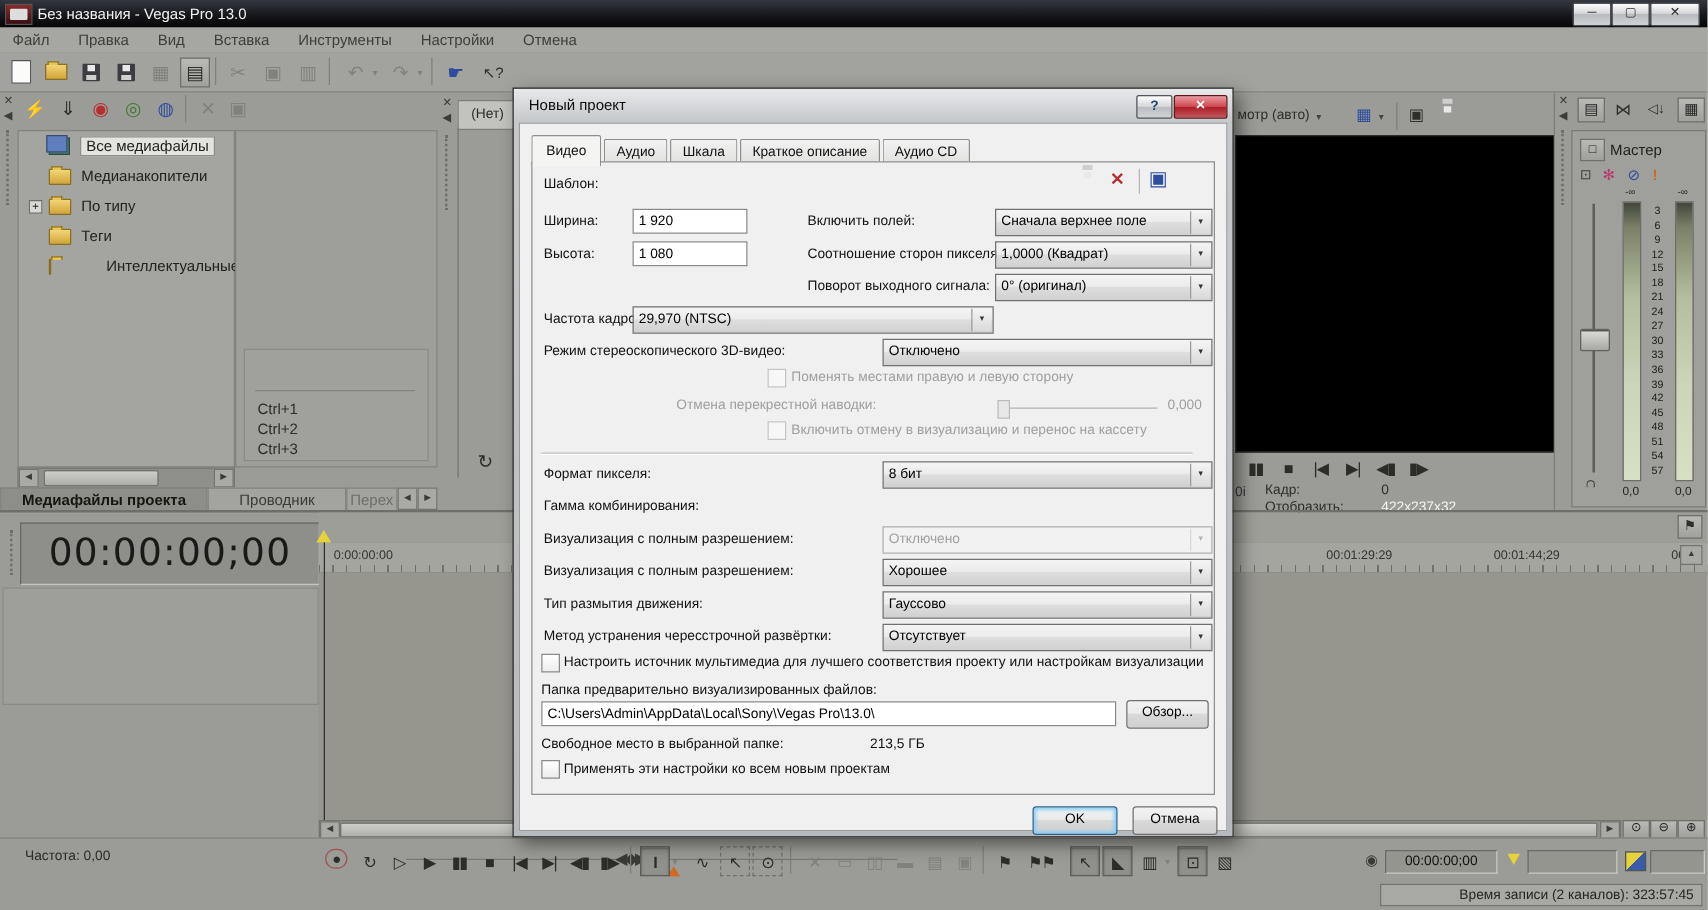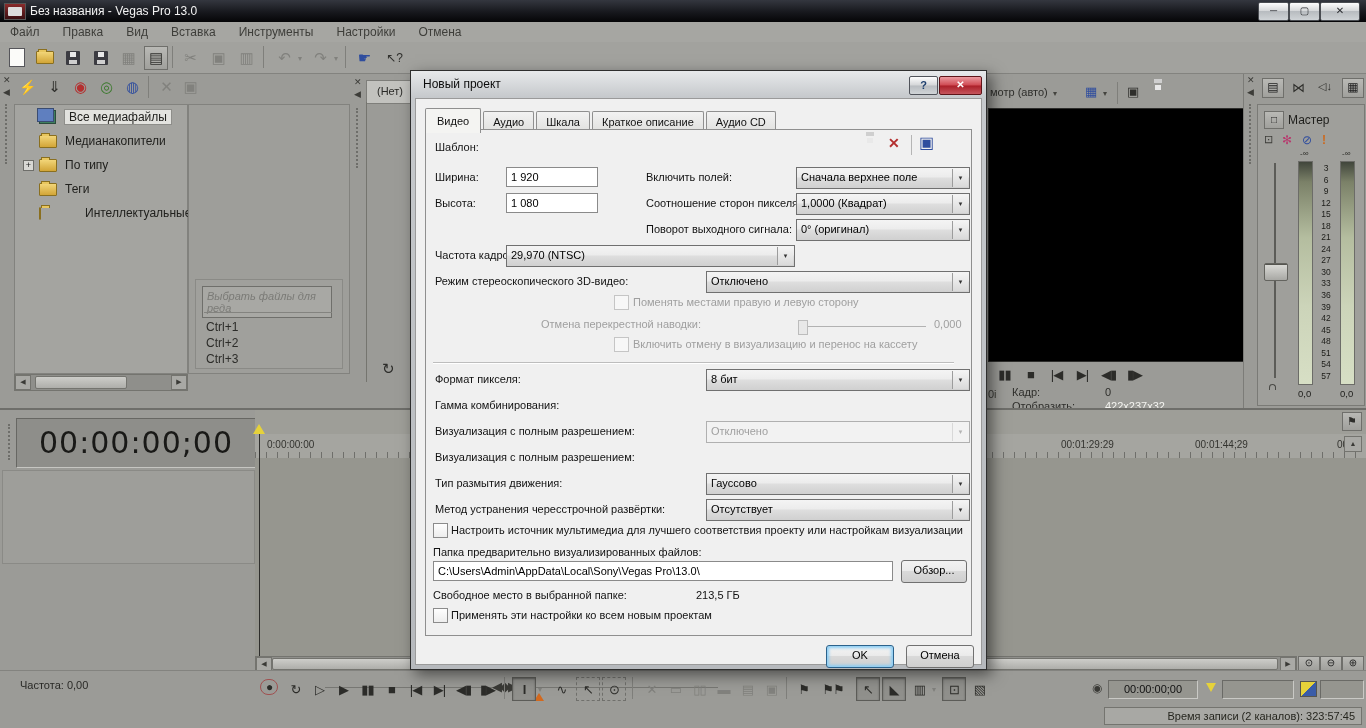--- a/index.html
+++ b/index.html
@@ -171,34 +171,40 @@
         <span>Теги</span>
       </div>
       <div class="titem" style="padding-left:24px;">
         <span class="i-folder" style="margin-right:8px;"></span>
         <span style="white-space:nowrap;padding-left:36px;">Интеллектуальные нак</span>
       </div>
     </div>
 
     <div class="a" style="left:188px;top:30px;width:160px;height:268px;background:#9e9e9a;border:1px solid #82827e;">
       <div class="a" style="left:6px;top:174px;width:146px;height:88px;background:#a0a09c;border:1px solid #8a8a86;">
-        <div class="searchbox a" style="left:6px;top:6px;width:120px;">Выбрать файлы для реда</div>
         <div class="a" style="left:8px;top:32px;width:128px;height:1px;background:#83837f;"></div>
         <div class="a" style="left:10px;top:40px;font-size:12px;color:#2c2c29;">Ctrl+1</div>
         <div class="a" style="left:10px;top:56px;font-size:12px;color:#2c2c29;">Ctrl+2</div>
         <div class="a" style="left:10px;top:72px;font-size:12px;color:#2c2c29;">Ctrl+3</div>
       </div>
     </div>
 
     <div class="a sbar" style="left:14px;top:300px;width:172px;height:15px;">
       <span class="a sarrow" style="left:0;top:0;width:14px;height:13px;">◀</span>
       <div class="a sthumb" style="left:20px;top:1px;width:90px;height:11px;"></div>
       <span class="a sarrow" style="right:0;top:0;width:14px;height:13px;">▶</span>
     </div>
 
+    <div class="a" style="left:0;top:316px;width:350px;height:18px;display:flex;">
+      <div class="btab on" style="width:176px;">Медиафайлы проекта</div>
+      <div class="btab" style="width:116px;">Проводник</div>
+      <div class="btab" style="width:42px;overflow:hidden;color:#6e6e6a;">Перех</div>
+      <span class="sarrow" style="width:15px;height:16px;line-height:15px;">◀</span>
+      <span class="sarrow" style="width:15px;height:16px;line-height:15px;">▶</span>
+    </div>
   </div>
 
   <div class="a" style="left:350px;top:74px;width:650px;height:334px;">
     <span class="a stripx" style="left:4px;top:4px;">✕</span>
     <span class="a stripx" style="left:4px;top:16px;">◀</span>
     <div class="a strip" style="left:6px;top:34px;height:60px;"></div>
     <div class="a" style="left:16px;top:6px;width:46px;height:22px;background:#c2c2be;border:1px solid #7e7e7a;text-align:center;line-height:21px;font-size:11px;color:#2a2a27;">(Нет)</div>
     <div class="a" style="left:16px;top:28px;width:1px;height:280px;background:#75756f;"></div>
     <span class="a" style="left:32px;top:286px;font-size:15px;color:#2e2e2b;">↻</span>
   </div>
@@ -428,20 +434,24 @@
       <span class="ctxt">8 бит</span>
         <span class="carw">▾</span>
     </div>
     <span class="dlab" style="left:24px;top:328px;">Гамма комбинирования:</span>
     <span class="dlab" style="left:24px;top:354px;">Визуализация с полным разрешением:</span>
     <div class="combo dis" style="left:295px;top:350px;width:262px;">
       <span class="ctxt">Отключено</span>
         <span class="carw">▾</span>
     </div>
     <span class="dlab" style="left:24px;top:380px;">Визуализация с полным разрешением:</span>
+    <div class="combo" style="left:295px;top:376px;width:262px;">
+      <span class="ctxt">Хорошее</span>
+        <span class="carw">▾</span>
+    </div>
     <span class="dlab" style="left:24px;top:406px;">Тип размытия движения:</span>
     <div class="combo" style="left:295px;top:402px;width:262px;">
       <span class="ctxt">Гауссово</span>
         <span class="carw">▾</span>
     </div>
     <span class="dlab" style="left:24px;top:432px;">Метод устранения чересстрочной развёртки:</span>
     <div class="combo" style="left:295px;top:428px;width:262px;">
       <span class="ctxt">Отсутствует</span>
         <span class="carw">▾</span>
     </div>

